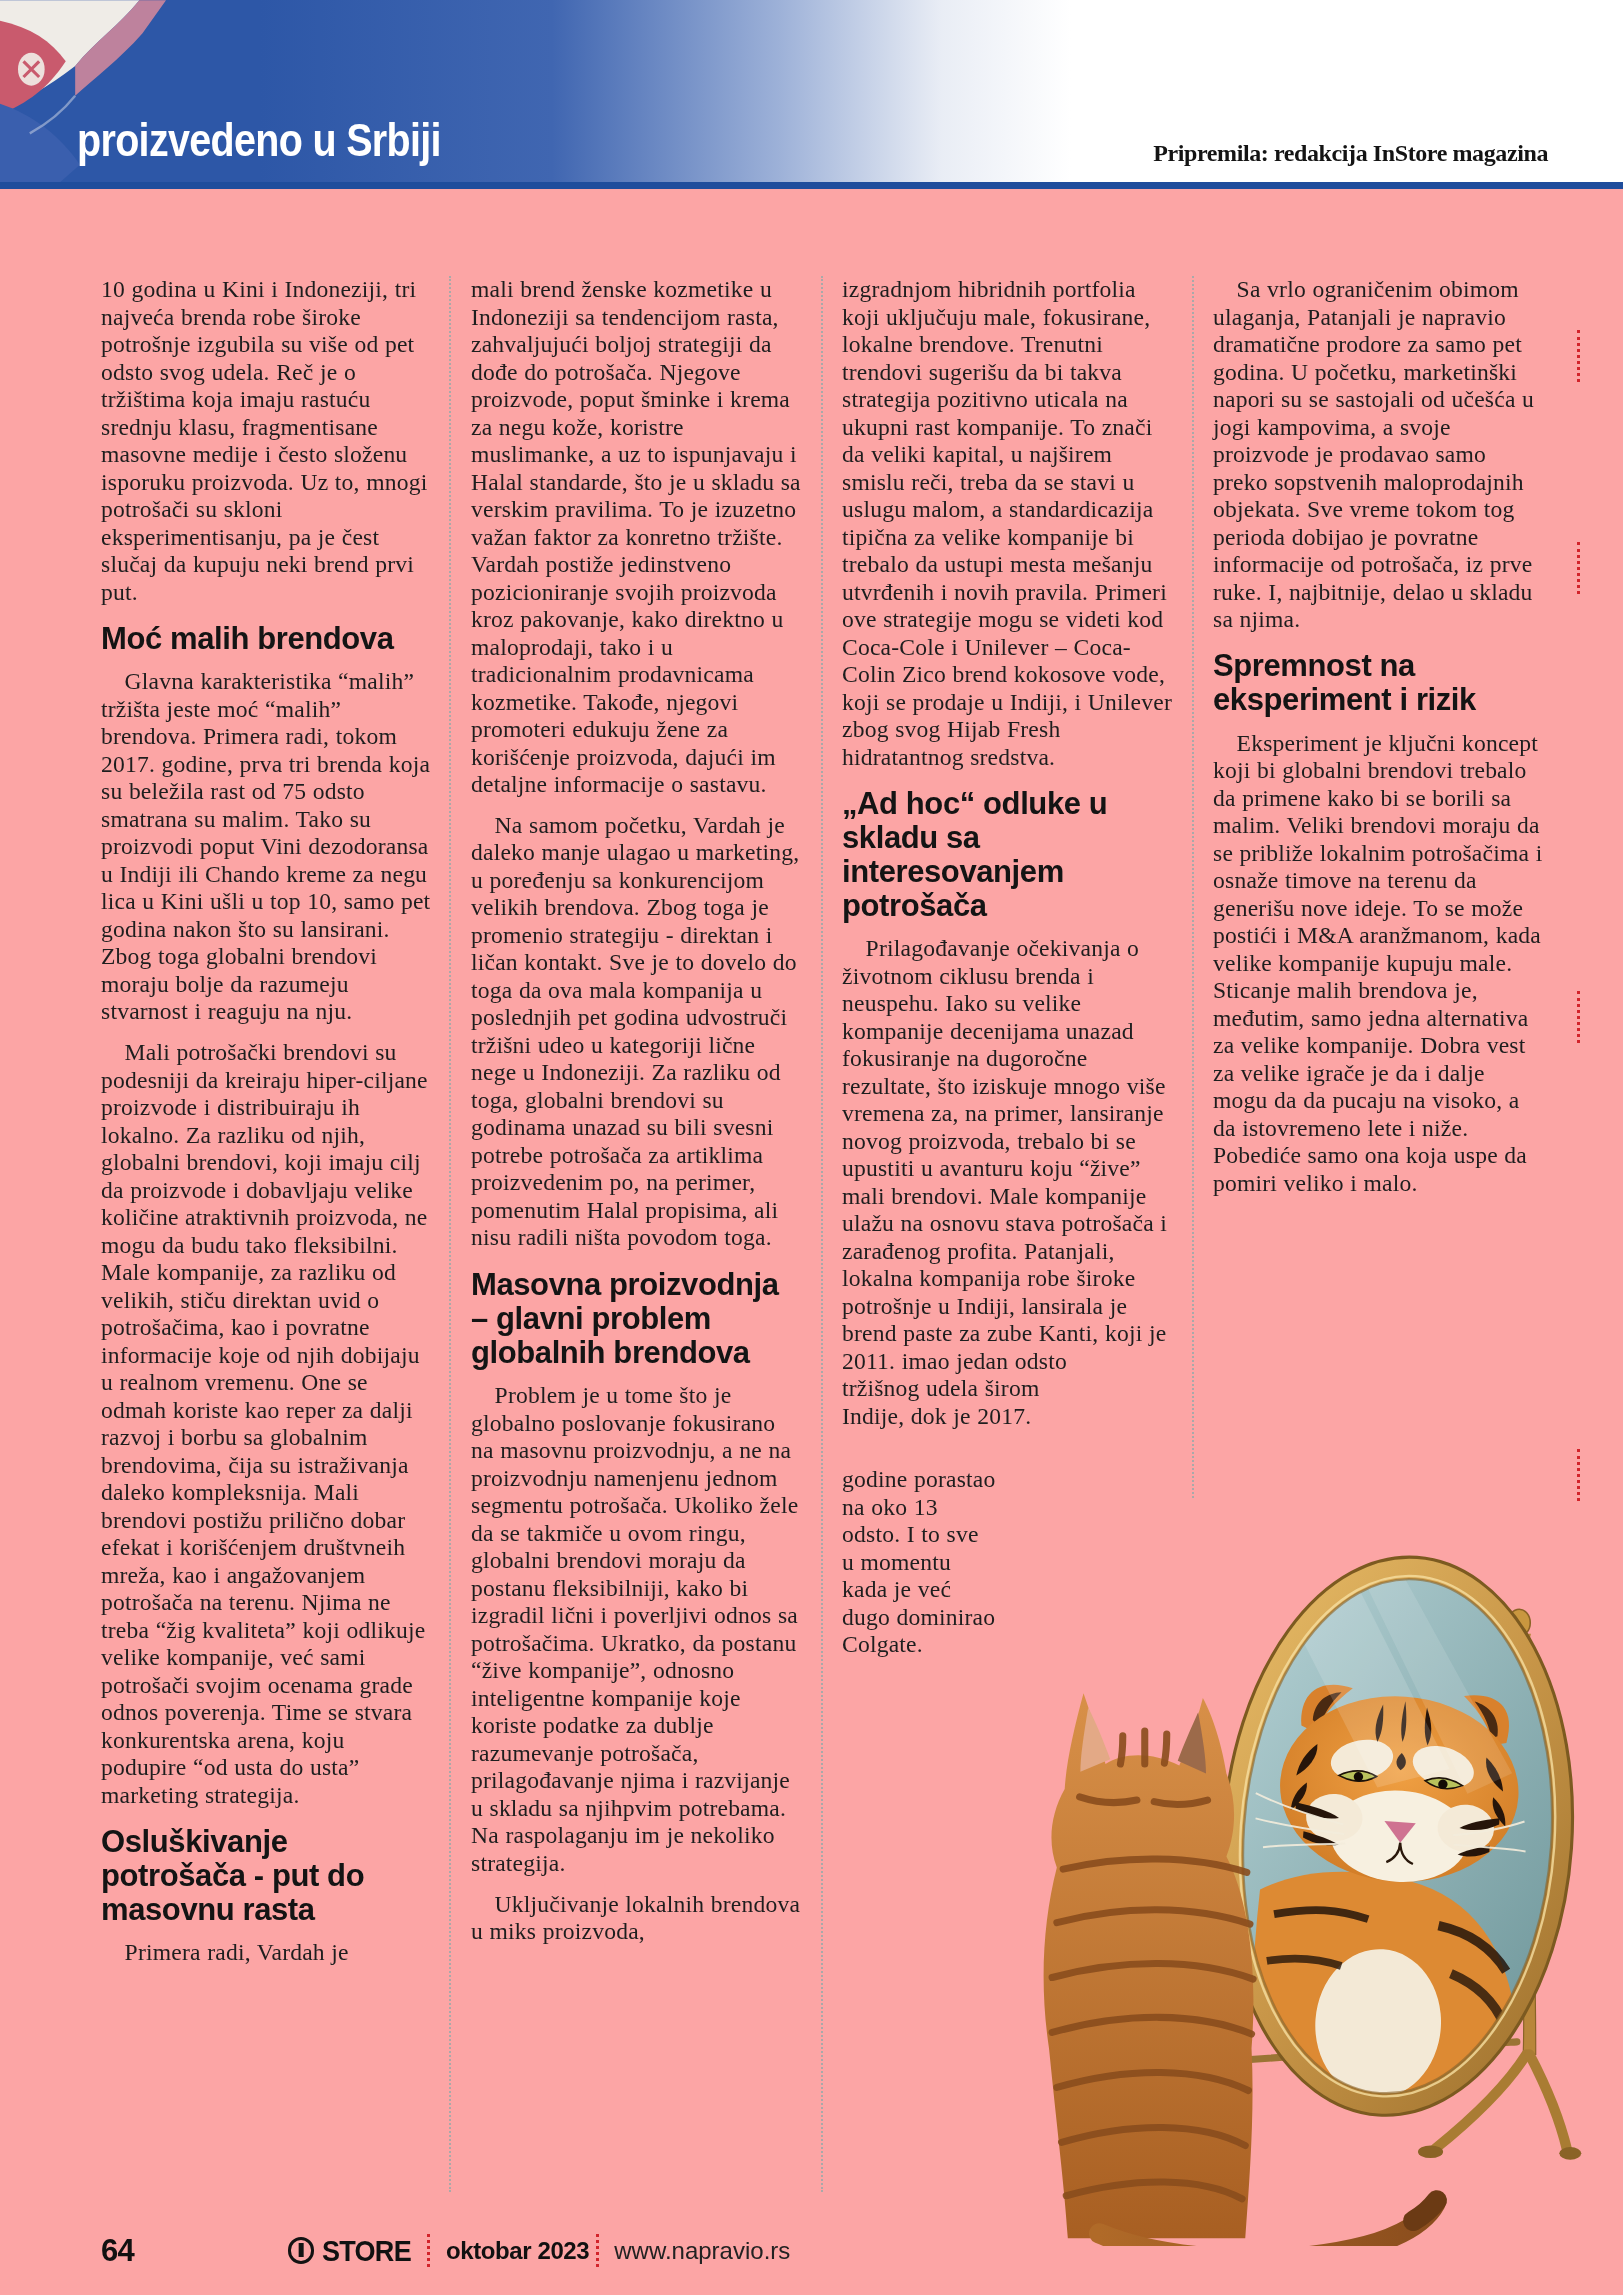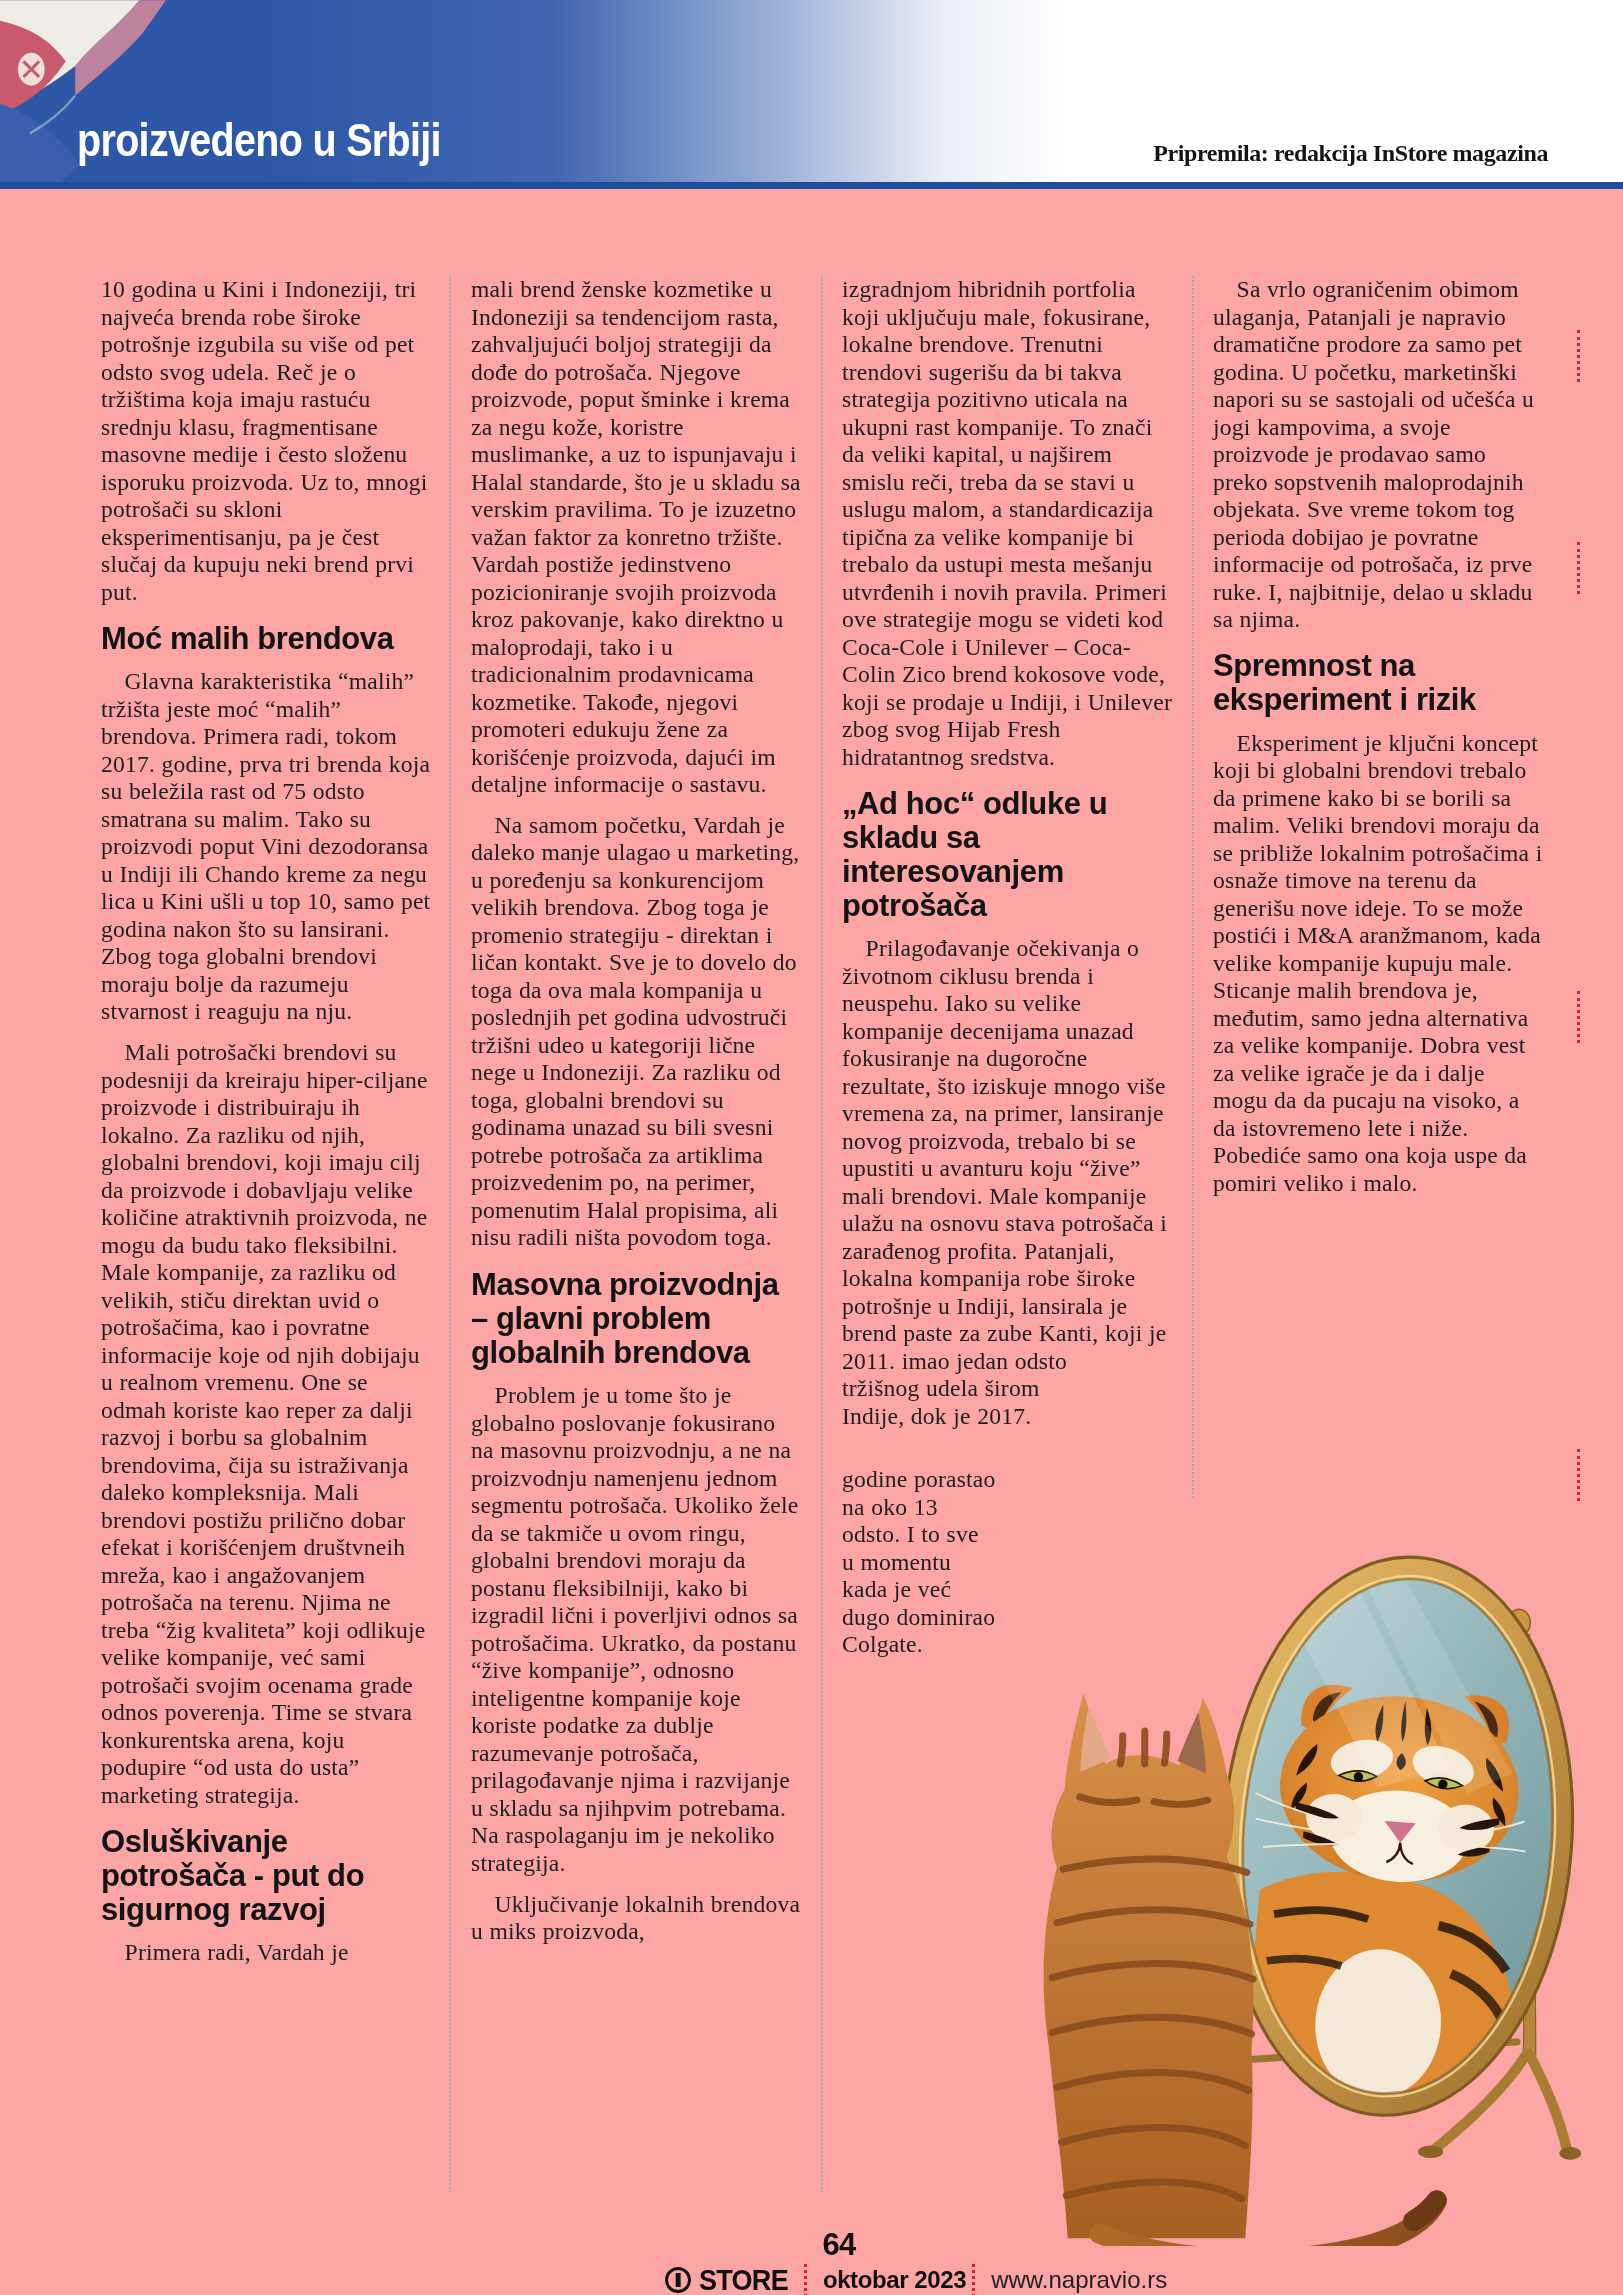--- a/index.html
+++ b/index.html
@@ -52,21 +52,21 @@
   #div-1{left:821px;height:1916px;}
   #div-2{left:1192px;height:1222px;}
   
   .margin-mark{position:absolute;width:0;height:52px;border-left:3.1px dotted #d2232a;left:1577px;}
   
   .illustration{position:absolute;left:1005px;top:1530px;width:581px;height:716px;margin:0;}
   
   .pagefoot{
     position:absolute;left:101px;top:2227px;width:1476px;height:47px;
     display:flex;align-items:center;
-    font-family:"Liberation Sans",sans-serif;color:#111;flex-direction:column;
+    font-family:"Liberation Sans",sans-serif;color:#111;
   }
   .page-number{font-weight:700;font-size:31px;letter-spacing:-0.8px;}
   .foot-group{display:flex;align-items:center;margin-left:154px;}
   .logo-ring{
     width:20.4px;height:20.4px;border:3.9px solid #131313;border-radius:50%;
     position:relative;display:inline-block;margin-right:7.9px;
   }
   .logo-i{position:absolute;left:50%;top:3.1px;transform:translateX(-50%);width:4.7px;height:14px;background:#131313;}
   .brand{font-weight:700;font-size:30px;letter-spacing:-0.8px;transform:scaleX(.9);transform-origin:left center;}
   .fsep{height:33px;border-left:3.1px dotted #d2232a;margin:0 15.7px 0 6.3px;}
@@ -92,21 +92,21 @@
     <div class="byline">Pripremila: redakcija InStore magazina</div>
   </header>
   <div class="header-rule"></div>
 
   <main>
     <section class="column" id="col-0">
         <p class="para">10 godina u Kini i Indoneziji, tri najveća brenda robe široke potrošnje izgubila su više od pet odsto svog udela. Reč je o tržištima koja imaju rastuću srednju klasu, fragmentisane masovne medije i često složenu isporuku proizvoda. Uz to, mnogi potrošači su skloni eksperimentisanju, pa je čest slučaj da kupuju neki brend prvi put.</p>
         <div class="heading">Moć malih brendova</div>
         <p class="para indent">Glavna karakteristika “malih” tržišta jeste moć “malih” brendova. Primera radi, tokom 2017. godine, prva tri brenda koja su beležila rast od 75 odsto smatrana su malim. Tako su proizvodi poput Vini dezodoransa u Indiji ili Chando kreme za negu lica u Kini ušli u top 10, samo pet godina nakon što su lansirani. Zbog toga globalni brendovi moraju bolje da razumeju stvarnost i reaguju na nju.</p>
         <p class="para indent">Mali potrošački brendovi su podesniji da kreiraju hiper-ciljane proizvode i distribuiraju ih lokalno. Za razliku od njih, globalni brendovi, koji imaju cilj da proizvode i dobavljaju velike količine atraktivnih proizvoda, ne mogu da budu tako fleksibilni. Male kompanije, za razliku od velikih, stiču direktan uvid o potrošačima, kao i povratne informacije koje od njih dobijaju u realnom vremenu. One se odmah koriste kao reper za dalji razvoj i borbu sa globalnim brendovima, čija su istraživanja daleko kompleksnija. Mali brendovi postižu prilično dobar efekat i korišćenjem društvneih mreža, kao i angažovanjem potrošača na terenu. Njima ne treba “žig kvaliteta” koji odlikuje velike kompanije, već sami potrošači svojim ocenama grade odnos poverenja. Time se stvara konkurentska arena, koju podupire “od usta do usta” marketing strategija.</p>
-        <div class="heading">Osluškivanje potrošača - put do sigurnog razvoj</div>
+        <div class="heading">Osluškivanje potrošača - put do masovnu rasta</div>
         <p class="para indent">Primera radi, Vardah je</p>
       </section>
     <section class="column" id="col-1">
         <p class="para">mali brend ženske kozmetike u Indoneziji sa tendencijom rasta, zahvaljujući boljoj strategiji da dođe do potrošača. Njegove proizvode, poput šminke i krema za negu kože, koristre muslimanke, a uz to ispunjavaju i Halal standarde, što je u skladu sa verskim pravilima. To je izuzetno važan faktor za konretno tržište. Vardah postiže jedinstveno pozicioniranje svojih proizvoda kroz pakovanje, kako direktno u maloprodaji, tako i u tradicionalnim prodavnicama kozmetike. Takođe, njegovi promoteri edukuju žene za korišćenje proizvoda, dajući im detaljne informacije o sastavu.</p>
         <p class="para indent">Na samom početku, Vardah je daleko manje ulagao u marketing, u poređenju sa konkurencijom velikih brendova. Zbog toga je promenio strategiju - direktan i ličan kontakt. Sve je to dovelo do toga da ova mala kompanija u poslednjih pet godina udvostruči tržišni udeo u kategoriji lične nege u Indoneziji. Za razliku od toga, globalni brendovi su godinama unazad su bili svesni potrebe potrošača za artiklima proizvedenim po, na perimer, pomenutim Halal propisima, ali nisu radili ništa povodom toga.</p>
         <div class="heading">Masovna proizvodnja – glavni problem globalnih brendova</div>
         <p class="para indent">Problem je u tome što je globalno poslovanje fokusirano na masovnu proizvodnju, a ne na proizvodnju namenjenu jednom segmentu potrošača. Ukoliko žele da se takmiče u ovom ringu, globalni brendovi moraju da postanu fleksibilniji, kako bi izgradil lični i poverljivi odnos sa potrošačima. Ukratko, da postanu “žive kompanije”, odnosno inteligentne kompanije koje koriste podatke za dublje razumevanje potrošača, prilagođavanje njima i razvijanje u skladu sa njihpvim potrebama. Na raspolaganju im je nekoliko strategija.</p>
         <p class="para indent">Uključivanje lokalnih brendova u miks proizvoda,</p>
       </section>
     <section class="column" id="col-2">

